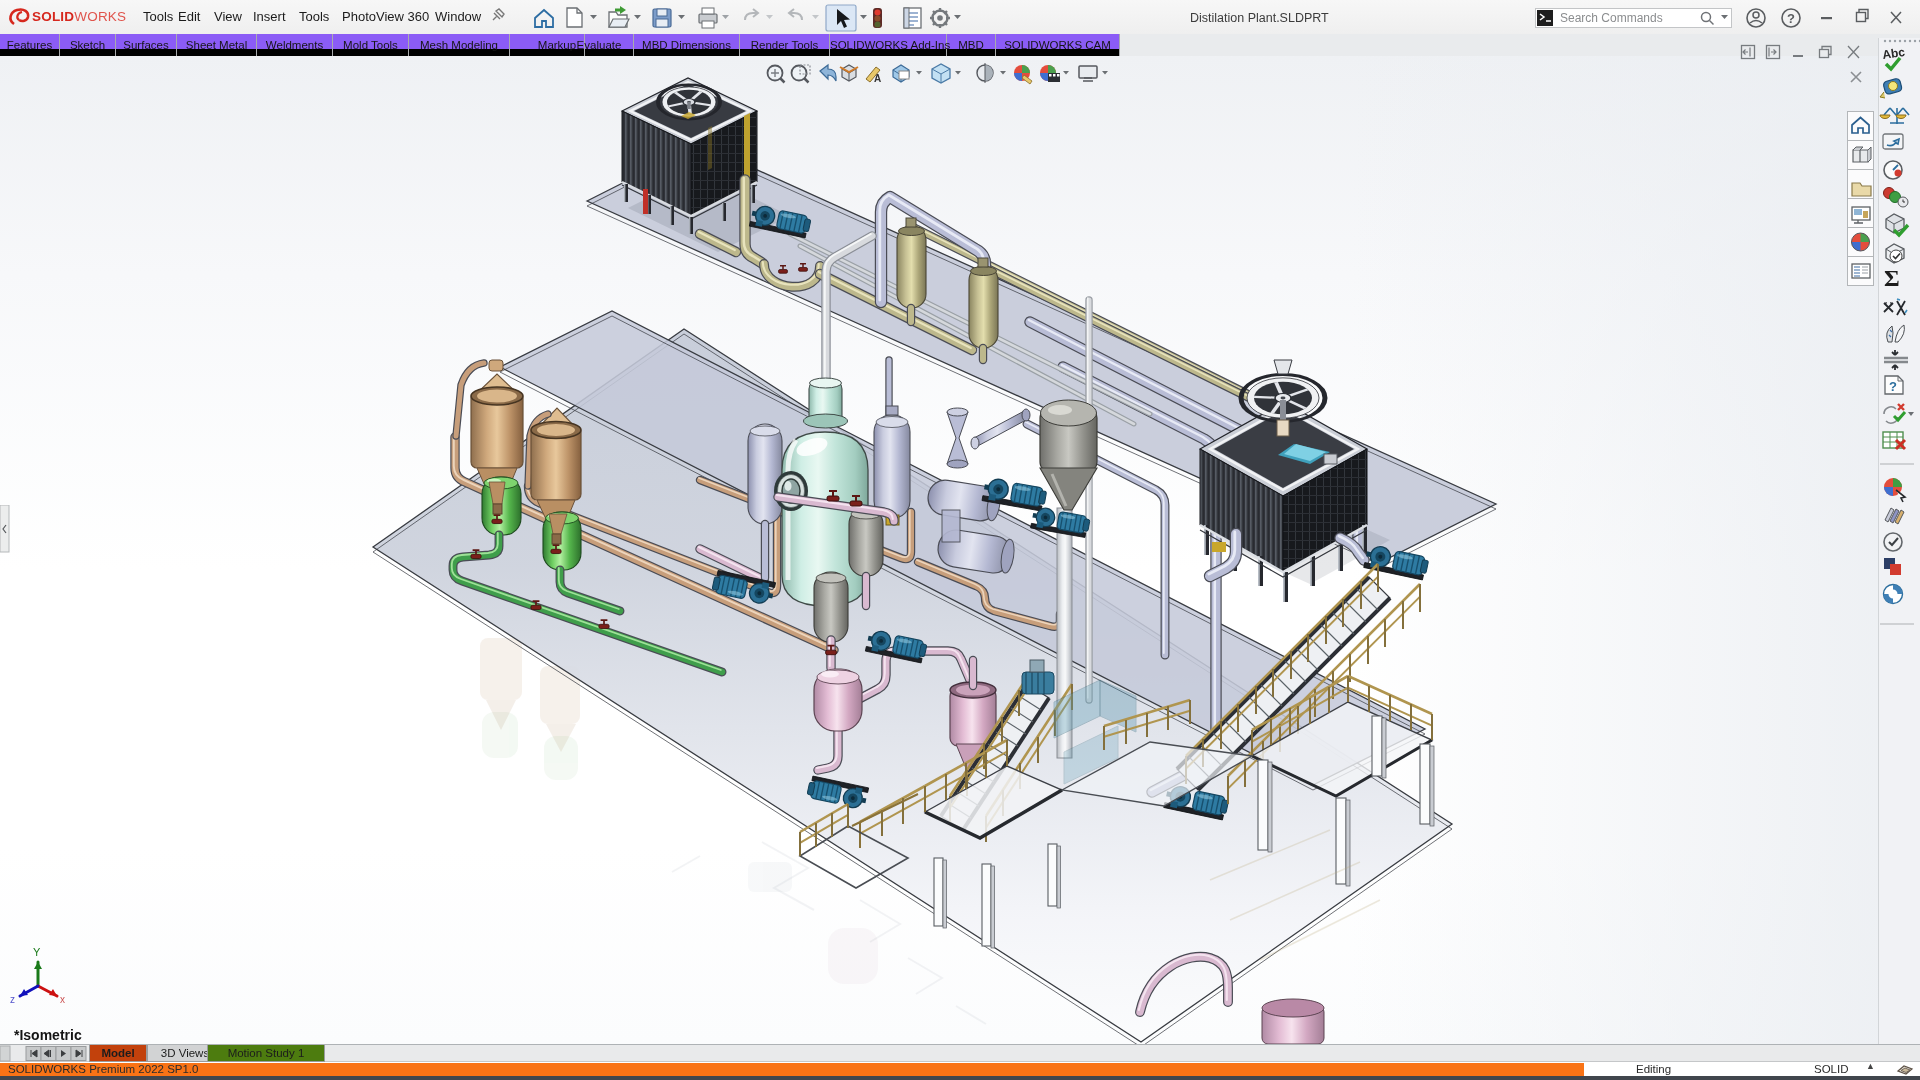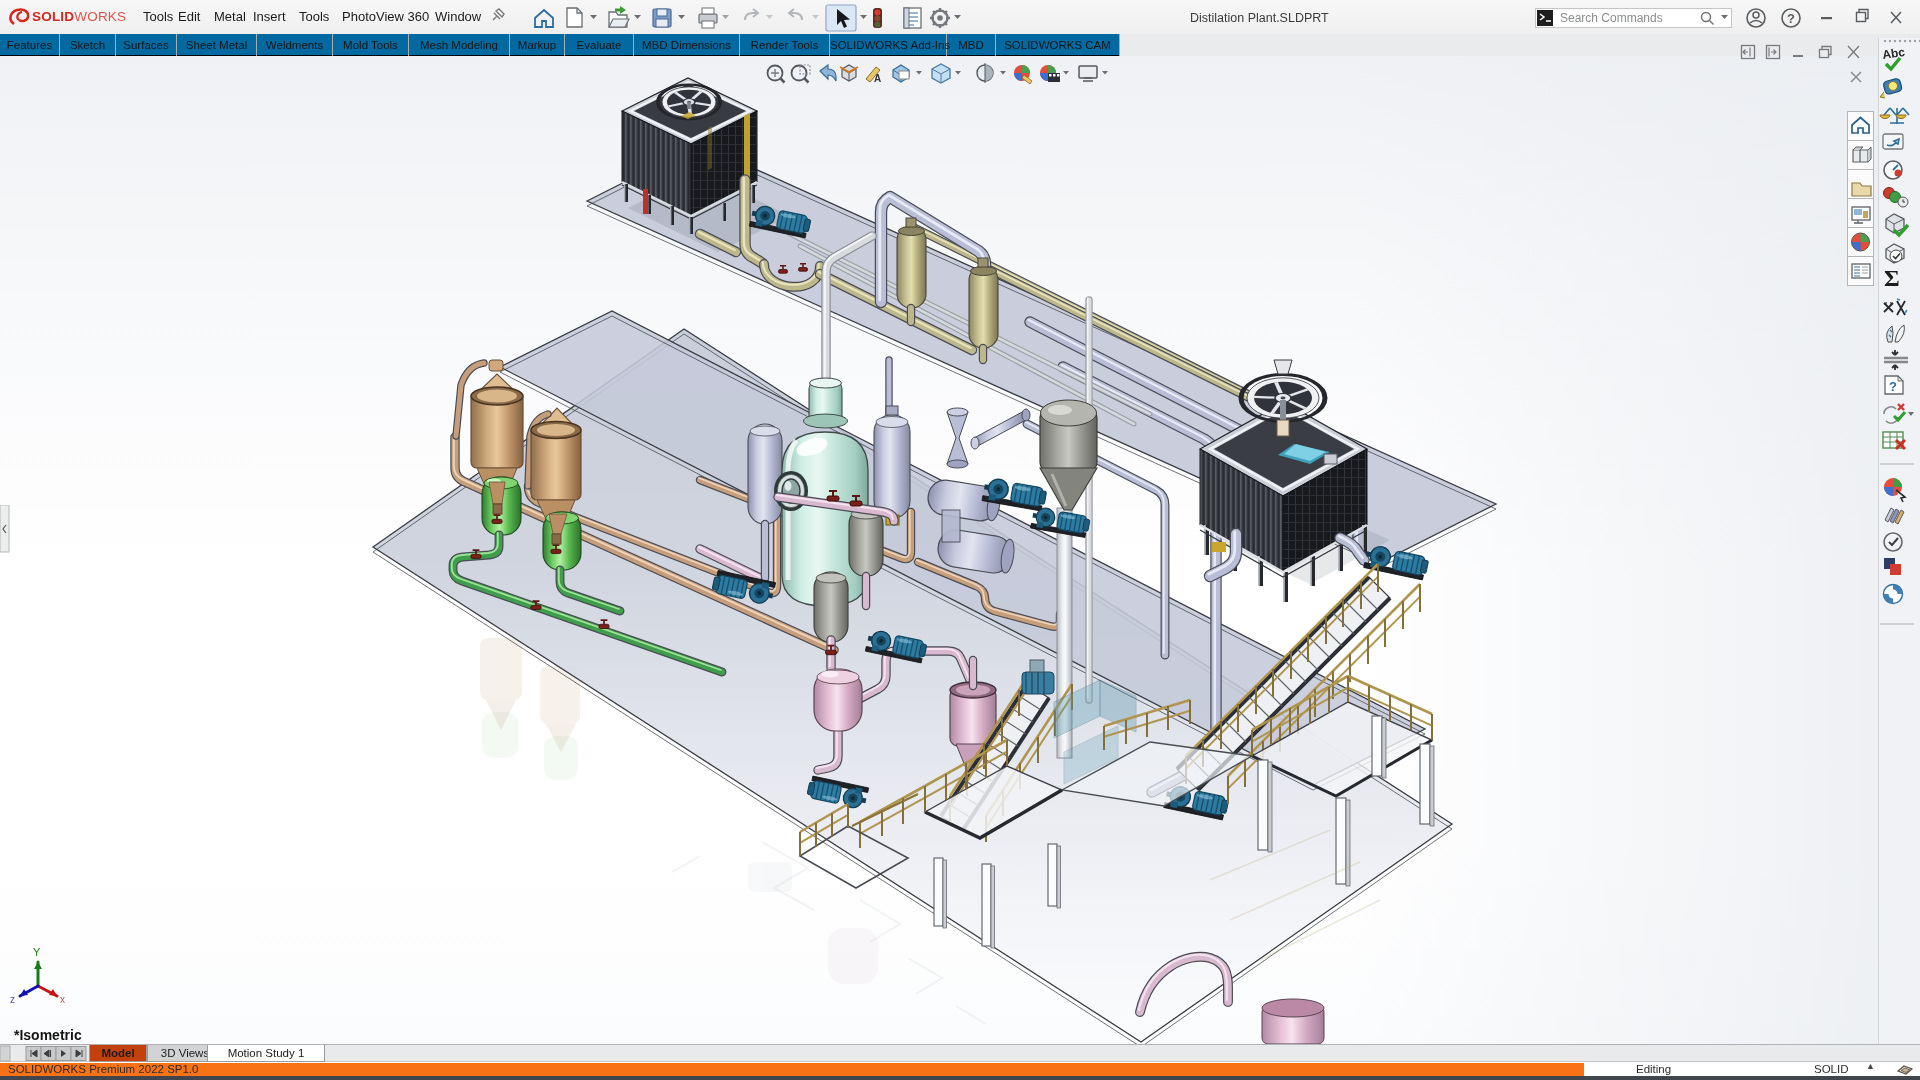--- a/index.html
+++ b/index.html
@@ -1,19 +1,19 @@
 <!DOCTYPE html>
 <html><head>
 <meta charset="utf-8">
 <style>
 *{margin:0;padding:0;box-sizing:border-box}
 html,body{width:1920px;height:1080px;overflow:hidden;font-family:"Liberation Sans",sans-serif;background:#fff}
 .abs{position:absolute}
 #titlebar{position:absolute;left:0;top:0;width:1920px;height:34px;background:linear-gradient(#f7f7f7,#efefef)}
-#tabrow{position:absolute;left:0;top:34px;width:1920px;height:22px;background:#0369a1;border-bottom:1px solid #000000}
+#tabrow{position:absolute;left:0;top:34px;width:1920px;height:22px;background:#8b5cf6;border-bottom:7px solid #000000}
 .tab{position:absolute;top:0;height:22px;border-right:1px solid #a9abad;color:#161616;font-size:11.5px;text-align:center;line-height:22px;white-space:nowrap}
 #viewport{position:absolute;left:0;top:56px;width:1878px;height:988px;background:linear-gradient(to right, rgba(238,240,244,0) 72%, rgba(235,238,242,0.85) 100%),linear-gradient(to bottom, #eff1f4 0%, #f7f8fa 22%, #ffffff 52%, #ffffff 80%, #fbfcfd 100%)}
 #taskstrip{position:absolute;left:1878px;top:38px;width:42px;height:1006px;background:#f1f2f5;border-left:1px solid #d2d5d8}
 #modelrow{position:absolute;left:0;top:1044px;width:1920px;height:18px;background:#e9eaeb;border-top:1px solid #aeb2b5;border-bottom:1px solid #c5c7c9}
 #statusbar{position:absolute;left:0;top:1063px;width:1584px;height:13px;background:#f97316;font-size:11.5px;color:#2b2b2b}
 #bottomstrip{position:absolute;left:0;top:1076px;width:1920px;height:4px;background:#41464d}
 .mtab{position:absolute;top:0;height:17px;font-size:11.5px;line-height:17px;text-align:center;color:#1c1c1c;border:1px solid #9a9c9e;border-top:none}
 .menu{position:absolute;top:0;height:34px;line-height:34px;font-size:13px;color:#1b1b1b}
 </style>
 </head>
@@ -87,35 +87,35 @@
  <circle cx="1791" cy="18" r="9" fill="none" stroke="#5a5d60" stroke-width="1.6"></circle>
       <text x="1787" y="23" font-size="13" fill="#5a5d60" font-weight="bold">?</text>
  <rect x="1821" y="17" width="11" height="2.2" fill="#5a5d60"></rect>
  <rect x="1856.5" y="12.5" width="9" height="9" fill="none" stroke="#5a5d60" stroke-width="1.4"></rect>
       <path d="M1859 12.5 v-3 h9 v9 h-3" fill="none" stroke="#5a5d60" stroke-width="1.4"></path>
  <path d="M1891 12 l10 11 m0 -11 l-10 11" stroke="#5a5d60" stroke-width="1.5"></path>
  <text x="1190" y="22" font-size="12.5" fill="#3c3c3c">Distilation Plant.SLDPRT</text>
 </svg>
 <span class="menu" style="left:143px">Tools</span>
 <span class="menu" style="left:178px">Edit</span>
-<span class="menu" style="left:214px">Metal</span>
+<span class="menu" style="left:214px">View</span>
 <span class="menu" style="left:253px">Insert</span>
 <span class="menu" style="left:299px">Tools</span>
 <span class="menu" style="left:342px">PhotoView 360</span>
 <span class="menu" style="left:435px">Window</span>
 </div>
 <div id="tabrow">
 <span class="tab" style="left:0;width:60px">Features</span>
 <span class="tab" style="left:60px;width:56px">Sketch</span>
 <span class="tab" style="left:116px;width:61px">Surfaces</span>
 <span class="tab" style="left:177px;width:80px">Sheet Metal</span>
 <span class="tab" style="left:257px;width:76px">Weldments</span>
 <span class="tab" style="left:333px;width:76px">Mold Tools</span>
 <span class="tab" style="left:409px;width:101px">Mesh Modeling</span>
-<span class="tab" style="left:510px;width:55px">Markup</span>
+<span class="tab" style="left:530px;width:55px">Markup</span>
 <span class="tab" style="left:565px;width:69px">Evaluate</span>
 <span class="tab" style="left:634px;width:106px">MBD Dimensions</span>
 <span class="tab" style="left:740px;width:90px">Render Tools</span>
 <span class="tab" style="left:830px;width:117px">SOLIDWORKS Add-Ins</span>
 <span class="tab" style="left:947px;width:49px">MBD</span>
 <span class="tab" style="left:996px;width:124px">SOLIDWORKS CAM</span>
 <span class="abs" style="left:1120px;top:0;width:800px;height:22px;background:#e9ebed"></span>
 </div>
 <div id="viewport">
 <svg class="abs" style="left:0;top:0" width="1848" height="988" viewBox="0 56 1848 988">
@@ -753,21 +753,21 @@
   <rect x="56" y="1.5" width="15" height="14" fill="#c7c9ca" stroke="#999b9d"></rect>
   <rect x="71" y="1.5" width="15" height="14" fill="#c7c9ca" stroke="#999b9d"></rect>
   <path d="M31 5 v7 m6 -7 l-5 3.5 l5 3.5 z" fill="#3c3e40" stroke="#3c3e40" stroke-width="1"></path>
   <path d="M47 5 l5 3.5 l-5 3.5 z M45.5 5 v7" fill="#3c3e40" stroke="#3c3e40" stroke-width="1" transform="translate(96,0) scale(-1,1)"></path>
   <path d="M61 5 l5 3.5 l-5 3.5 z" fill="#3c3e40"></path>
   <path d="M76 5 l5 3.5 l-5 3.5 z M82 5 v7" fill="#3c3e40" stroke="#3c3e40" stroke-width="1"></path>
  </g>
 </svg>
 <span class="mtab" style="left:89px;width:58px;background:#c2410c;font-weight:bold">Model</span>
 <span class="mtab" style="left:147px;width:76px;background:#d2d3d4">3D Views</span>
-<span class="mtab" style="left:207px;width:118px;background:#ffffff">Motion Study 1</span>
+<span class="mtab" style="left:207px;width:118px;background:#4d7c0f">Motion Study 1</span>
 </div>
 <div id="statusbar">
 <span class="abs" style="left:8px;top:0">SOLIDWORKS Premium 2022 SP1.0</span>
 <span class="abs" style="left:1636px;top:0">Editing Part</span>
 <span class="abs" style="left:1814px;top:0">SOLID</span>
 <span class="abs" style="left:1866px;top:-2px;font-size:9px;color:#444">▲</span>
 <svg class="abs" style="left:1896px;top:0px" width="18" height="13">
       <path d="M2 8 l6 -5 l8 3 l-6 5 z" fill="#e9e4da" stroke="#5d5247" stroke-width="1.2"></path>
       <path d="M5 7.5 l4 -2.5 l5 2 l-4 2.5 z" fill="#c8b89a" stroke="#5d5247" stroke-width="0.8"></path>
     </svg>

